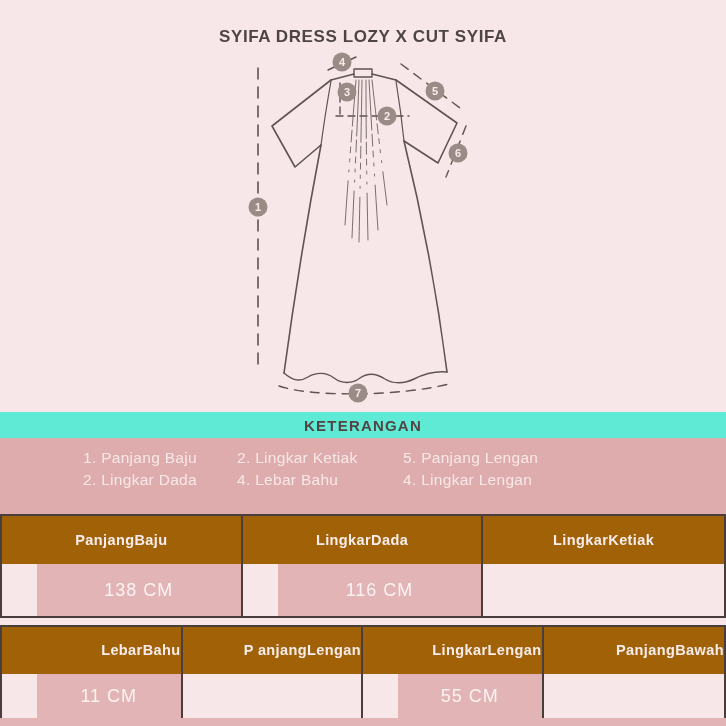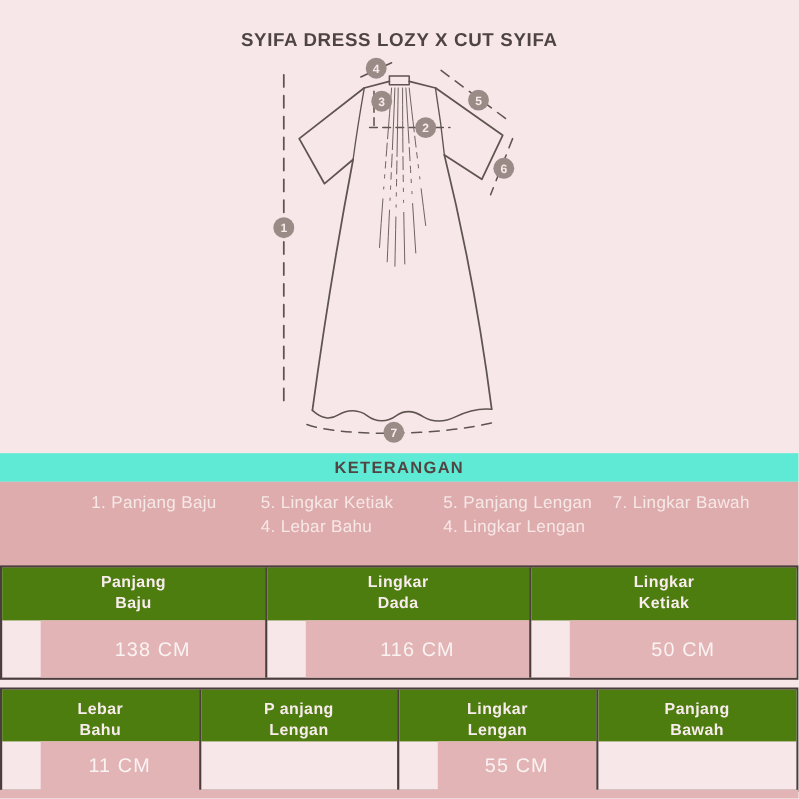--- a/index.html
+++ b/index.html
@@ -41,22 +41,22 @@
   
   .size-table{
     position:absolute;left:0;width:722px;
     border:2px solid #4a3e3d;display:grid;
   }
   .size-table-1{top:514px;height:100px;grid-template-columns:repeat(3,1fr);}
   .size-table-2{top:625px;height:91px;grid-template-columns:repeat(4,1fr);}
   .tcol{display:flex;flex-direction:column;border-right:2px solid #4a3e3d;min-width:0;}
   .tcol:last-child{border-right:none;}
   .thead{
-    height:48px;background:#4d7c0f;color:#f8ecec;
-    display:flex;flex-direction:column;align-items:center;justify-content:center;
+    height:48px;background:#a16207;color:#f8ecec;
+    display:flex;flex-direction:row;align-items:center;justify-content:center;
     font-size:14.5px;font-weight:bold;letter-spacing:.4px;line-height:19px;
   }
   .size-table-2 .thead{height:47px;justify-content:flex-end;}
   .tval{
     flex:1;background:#e2b4b5;color:#fbf3f3;
     display:flex;align-items:center;justify-content:center;
     font-size:18px;letter-spacing:1px;margin-left:35px;
   }
   .bottom-strip{
     position:absolute;top:718px;left:0;width:726px;height:8px;background:#e2b4b5;
@@ -117,31 +117,29 @@
   </g>
 </svg>
 
 <div class="legend-bar">
   <span class="legend-bar-title">KETERANGAN</span>
 </div>
 
 <div class="legend-band">
   <div class="legend-col legend-col-1">
     <span class="legend-line">1. Panjang Baju</span>
+    <span class="legend-line">2. Lingkar Dada</span>
   </div>
   <div class="legend-col legend-col-2">
-    <span class="legend-line">5. Lingkar Ketiak</span>
+    <span class="legend-line">2. Lingkar Ketiak</span>
     <span class="legend-line">4. Lebar Bahu</span>
   </div>
   <div class="legend-col legend-col-3">
     <span class="legend-line">5. Panjang Lengan</span>
     <span class="legend-line">4. Lingkar Lengan</span>
-  </div>
-  <div class="legend-col legend-col-4">
-    <span class="legend-line">7. Lingkar Bawah</span>
   </div>
 </div>
 
 <div class="size-table size-table-1">
   <div class="tcol">
     <div class="thead">
       <span>Panjang</span>
       <span>Baju</span>
     </div>
     <div class="tval">138 CM</div>
@@ -151,21 +149,20 @@
       <span>Lingkar</span>
       <span>Dada</span>
     </div>
     <div class="tval">116 CM</div>
   </div>
   <div class="tcol">
     <div class="thead">
       <span>Lingkar</span>
       <span>Ketiak</span>
     </div>
-    <div class="tval">50 CM</div>
   </div>
 </div>
 
 <div class="size-table size-table-2">
   <div class="tcol">
     <div class="thead">
       <span>Lebar</span>
       <span>Bahu</span>
     </div>
     <div class="tval">11 CM</div>

